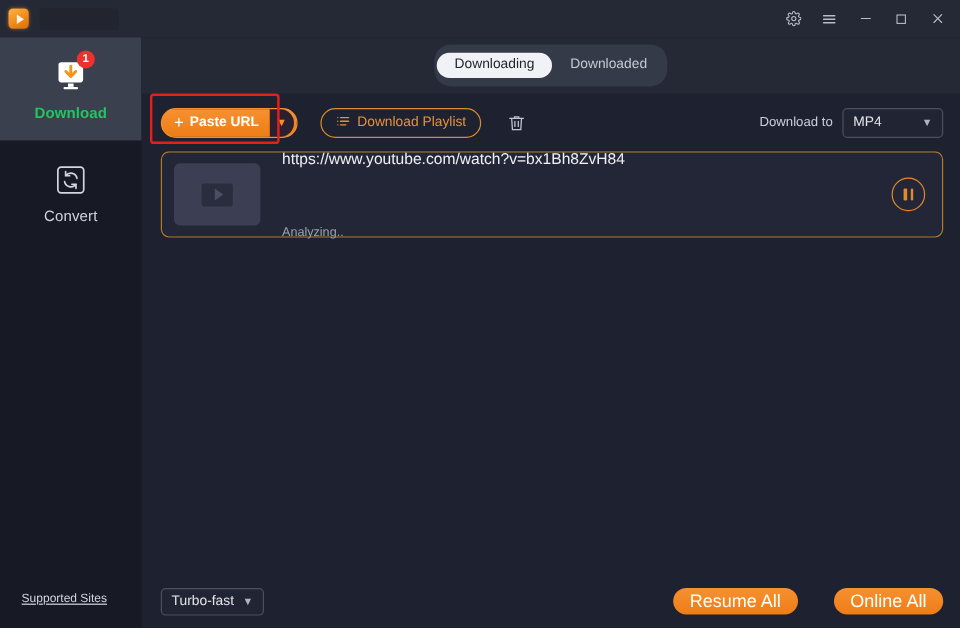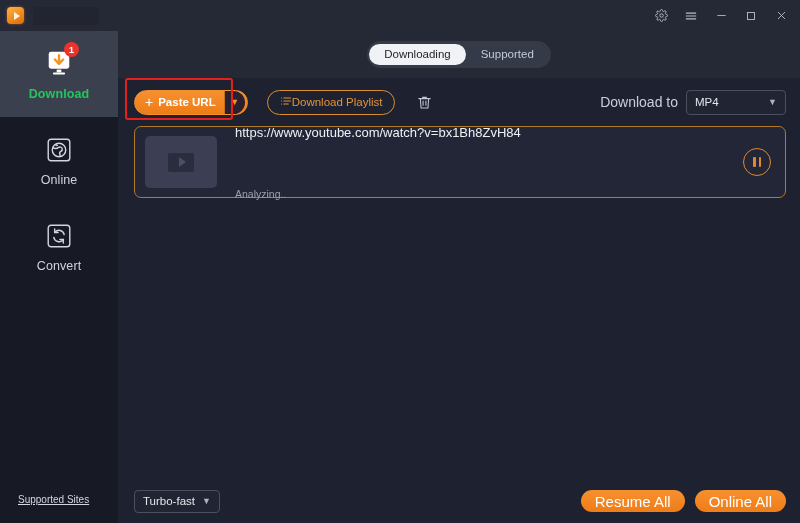--- a/index.html
+++ b/index.html
@@ -170,21 +170,21 @@
     align-items: center;
     justify-content: center;
     background: #252936;
   }
   .tabs {
     display: flex;
     align-items: center;
     background: #353a48;
     border-radius: 14px;
     padding: 2px;
-    height: 27px;
+    height: 35px;
     box-sizing: border-box;
   }
   .tab {
     height: 21px;
     line-height: 21px;
     padding: 0 15px;
     border-radius: 11px;
     font-size: 11.5px;
     color: #c5c9d3;
     white-space: nowrap;
@@ -247,20 +247,21 @@
     display: flex;
     align-items: center;
     justify-content: center;
     color: #f0902f;
     font-size: 9px;
     border-left: 1px solid #c4721a;
   }
   .btn-outline {
     display: flex;
     align-items: center;
+    gap: 6px;
     height: 25px;
     border-radius: 13px;
     border: 1px solid #d98e2d;
     color: #e2943a;
     font-size: 11.5px;
     padding: 0 12px;
     margin-left: 19px;
     background: transparent;
     box-sizing: border-box;
     white-space: nowrap;
@@ -270,26 +271,26 @@
     width: 22px;
     height: 22px;
     display: flex;
     align-items: center;
     justify-content: center;
     color: #c2c6d0;
   }
   .toolbar-spacer { flex: 1 1 auto; }
   .downloadto-label {
     color: #cbcfd9;
-    font-size: 14px;
+    font-size: 11px;
     margin-right: 8px;
     white-space: nowrap;
   }
   .select-box {
-    width: 100px;
+    width: 84px;
     height: 25px;
     border: 1px solid #4b5060;
     border-radius: 4px;
     display: flex;
     align-items: center;
     padding: 0 8px;
     box-sizing: border-box;
     color: #e3e6ec;
     font-size: 11.5px;
     background: #212432;
@@ -378,20 +379,21 @@
     border-radius: 1px;
   }
 
   
   .bottombar {
     height: 44px;
     flex: 0 0 auto;
     display: flex;
     align-items: center;
     padding: 0 14px 0 16px;
+    gap: 20px;
   }
   .speed-select {
     height: 23px;
     border: 1px solid #4b5060;
     border-radius: 4px;
     display: flex;
     align-items: center;
     gap: 7px;
     padding: 0 8px;
     box-sizing: border-box;
@@ -471,31 +473,20 @@
               <rect x="5" y="2" width="22" height="18" rx="2.5" fill="#ffffff"></rect>
               <rect x="13.5" y="21" width="5" height="3" fill="#ffffff"></rect>
               <rect x="9.5" y="24" width="13" height="2.2" rx="1" fill="#ffffff"></rect>
               <path d="M16 5.5 V13.5 M16 14.8 L11.6 10.2 M16 14.8 L20.4 10.2" stroke="#f2941f" stroke-width="2.6" stroke-linecap="round" stroke-linejoin="round"></path>
             </svg>
             <span class="badge">1</span>
           </div>
           <div class="nav-label">Download</div>
         </div>
 
-        <div class="nav-item">
-          <div class="nav-icon">
-            <svg width="30" height="30" viewBox="0 0 32 32" fill="none" stroke="#d2d6df" stroke-width="1.5">
-              <rect x="4.5" y="4.5" width="23" height="23" rx="3"></rect>
-              <circle cx="16" cy="16" r="7.2"></circle>
-              <path d="M9.3 13.2c2.2 1.6 4.6 1.1 6 .2 1.6-1 3.6-.5 4.1 1.1.4 1.3-.3 2.3-1.4 2.9-1.3.7-1.6 2-1 3.2.4.8.2 1.6-.4 2.2"></path>
-              <path d="M12.2 9.6c.3 1.2 1.3 1.8 2.6 1.5"></path>
-            </svg>
-          </div>
-          <div class="nav-label">Online</div>
-        </div>
 
         <div class="nav-item">
           <div class="nav-icon">
             <svg width="30" height="30" viewBox="0 0 32 32" fill="none" stroke="#d2d6df" stroke-width="1.5" stroke-linecap="round">
               <rect x="4.5" y="4.5" width="23" height="23" rx="3"></rect>
               <path d="M21.5 14.5a5.6 5.6 0 0 0-9.8-2.6"></path>
               <path d="M10.5 17.5a5.6 5.6 0 0 0 9.8 2.6"></path>
               <path d="M11.4 8.6v3.6h3.6"></path>
               <path d="M20.6 23.4v-3.6H17"></path>
             </svg>
@@ -508,21 +499,21 @@
       <div class="sidebar-bottom">
         <span class="supported-link">Supported Sites</span>
       </div>
     </div>
 
     <div class="main">
 
       <div class="tabbar">
         <div class="tabs">
           <div class="tab active">Downloading</div>
-          <div class="tab">Supported</div>
+          <div class="tab">Downloaded</div>
         </div>
       </div>
 
       <div class="toolbar">
         <div class="paste-wrap">
           <div class="highlight-box"></div>
           <div class="btn-paste">
             <span class="plus">+</span>
             <span class="label">Paste URL</span>
             <span class="paste-caret">▼</span>

